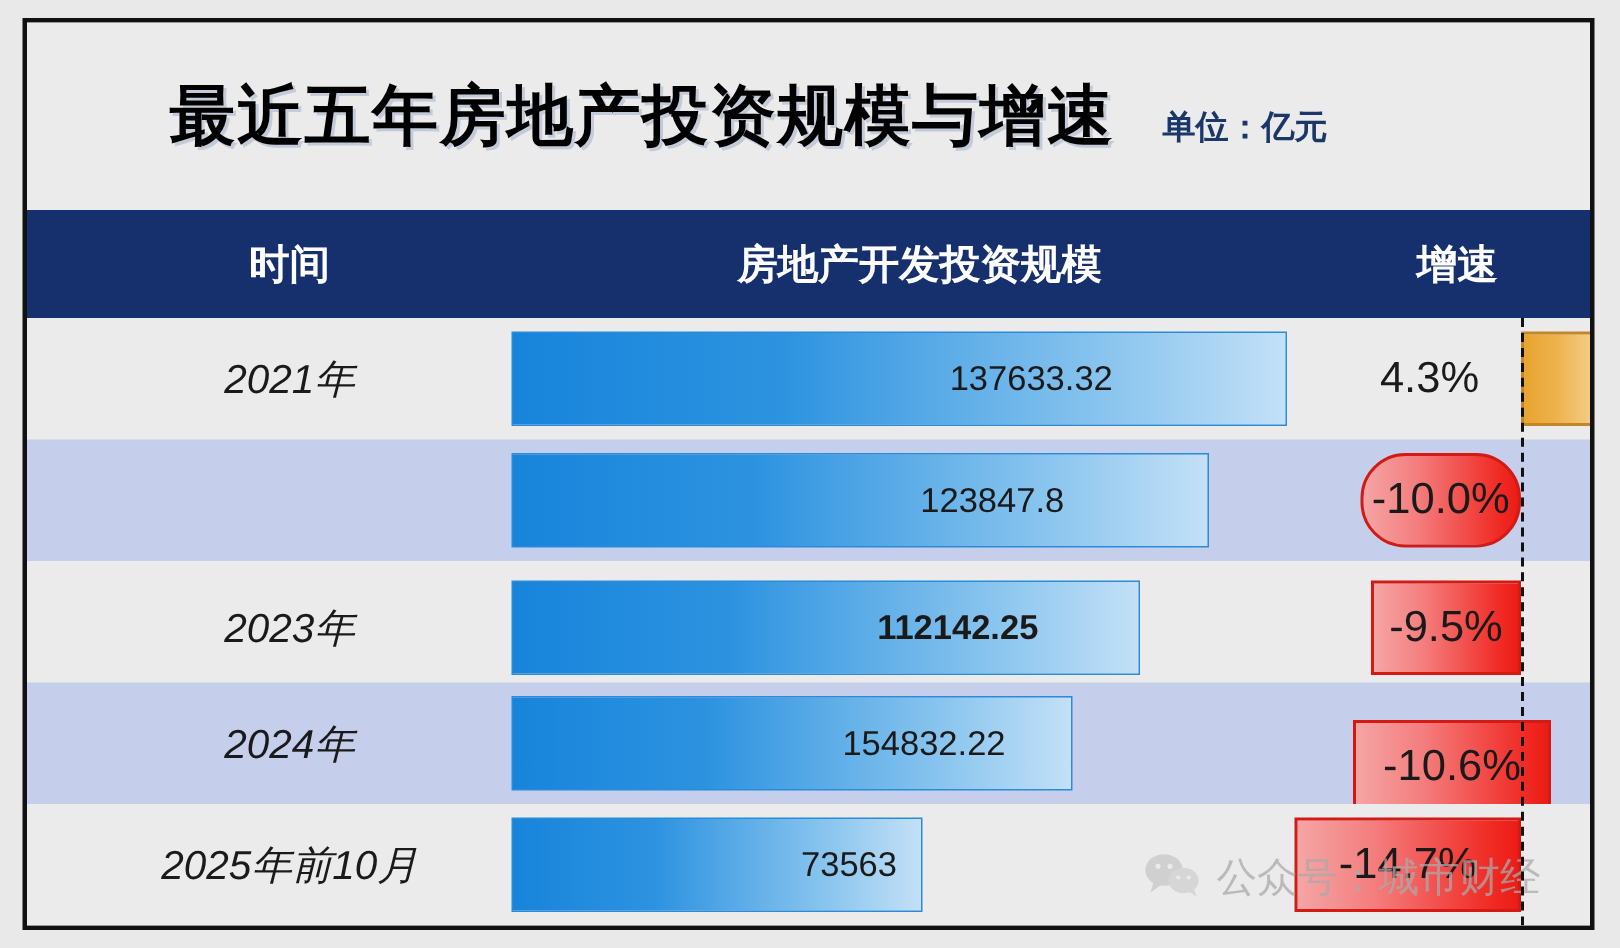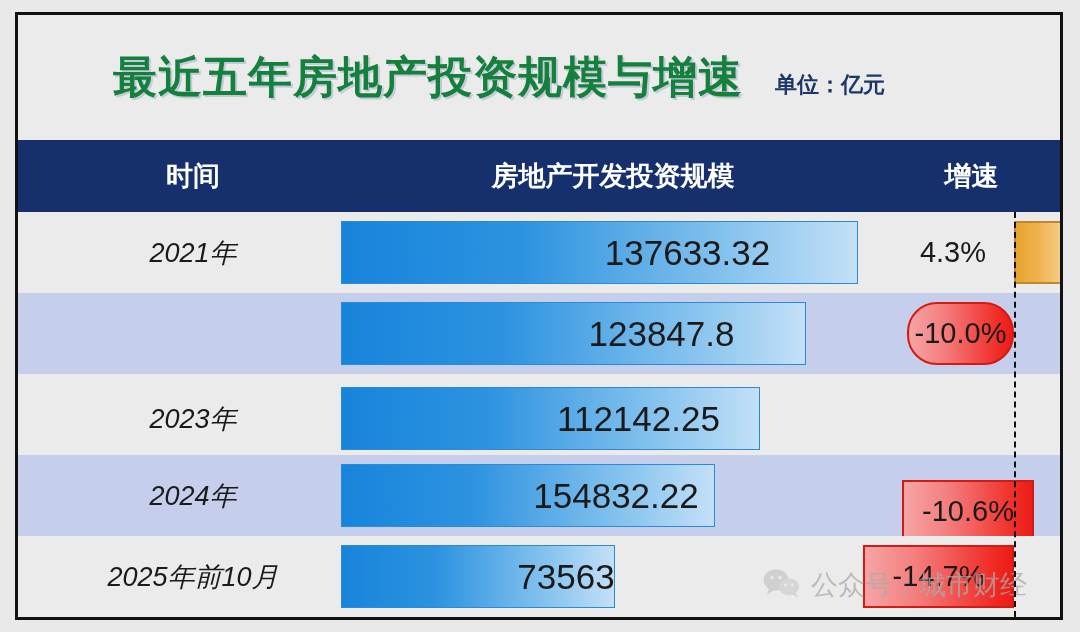--- a/index.html
+++ b/index.html
@@ -40,21 +40,21 @@
     width: 100%;
     height: 125px;
     background: #ebebeb;
     display: flex;
     align-items: center;
   }
   .title-main {
     margin-left: 95px;
     font-size: 44px;
     font-weight: bold;
-    color: #15803d;
+    color: #000000;
     letter-spacing: 1px;
     text-shadow: 2px 2px 0 rgba(120,140,180,0.35);
     white-space: nowrap;
     text-align: center;
   }
   .title-unit {
     margin-left: 32px;
     margin-top: 14px;
     font-size: 22px;
     font-weight: bold;
@@ -124,21 +124,21 @@
     top: 9px;
     left: 323px;
     height: 63px;
     background: linear-gradient(to right, #1784db 0%, #2d93e0 35%, #8cc6ef 78%, #c3e0f7 100%);
     border: 1.5px solid #2a8bd8;
     display: flex;
     align-items: center;
     justify-content: center;
   }
   .bar-blue-label {
-    font-size: 35px;
+    font-size: 23px;
     color: #1a1a1a;
     white-space: nowrap;
     position: relative;
     left: 88px;
   }
   .bar-neg {
     position: absolute;
     top: 9px;
     height: 63px;
     background: linear-gradient(to right, #f5a5a5 0%, #f47d7d 35%, #f02a24 88%, #ec1c16 100%);
@@ -231,22 +231,25 @@
         <div class="row even" style="top: 81px;">
           <div class="bar-blue" style="left: 323px; width: 465px;">
             <span class="bar-blue-label">123847.8</span>
           </div>
           <div class="bar-neg" style="left: 889px; width: 107px; border-radius: 30px;">
             <span class="growth-label-in">-10.0%</span>
           </div>
         </div>
         <div class="row odd" style="top: 166px;">
           <div class="cell-time">2023年</div>
-          <div class="bar-blue" style="left: 323px; width: 419px;">
+          <div class="bar-blue" style="left: 323px; width: 419px; font-weight: bold;">
             <span class="bar-blue-label">112142.25</span>
+          </div>
+          <div class="bar-neg" style="left: 896px; width: 100px;">
+            <span class="growth-label-in">-9.5%</span>
           </div>
         </div>
         <div class="row even" style="top: 243px;">
           <div class="cell-time">2024年</div>
           <div class="bar-blue" style="left: 323px; width: 374px;">
             <span class="bar-blue-label">154832.22</span>
           </div>
           <div class="bar-neg" style="left: 884px; width: 132px; margin-top: 16px;">
             <span class="growth-label-in">-10.6%</span>
           </div>

